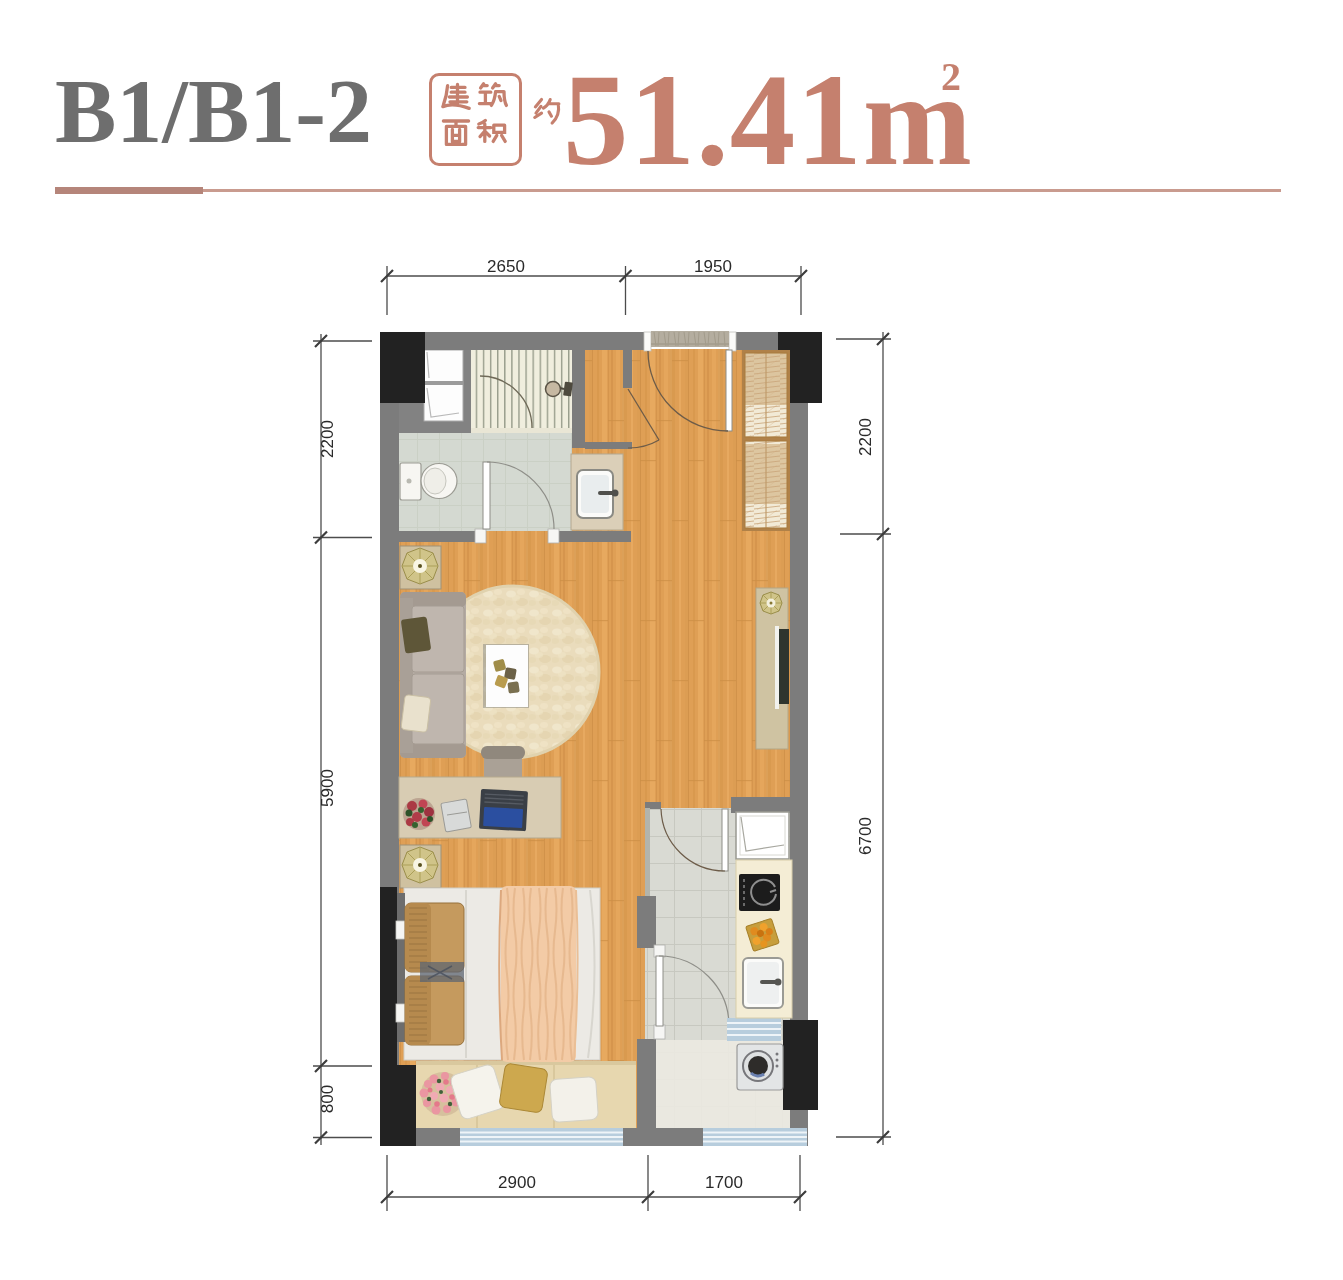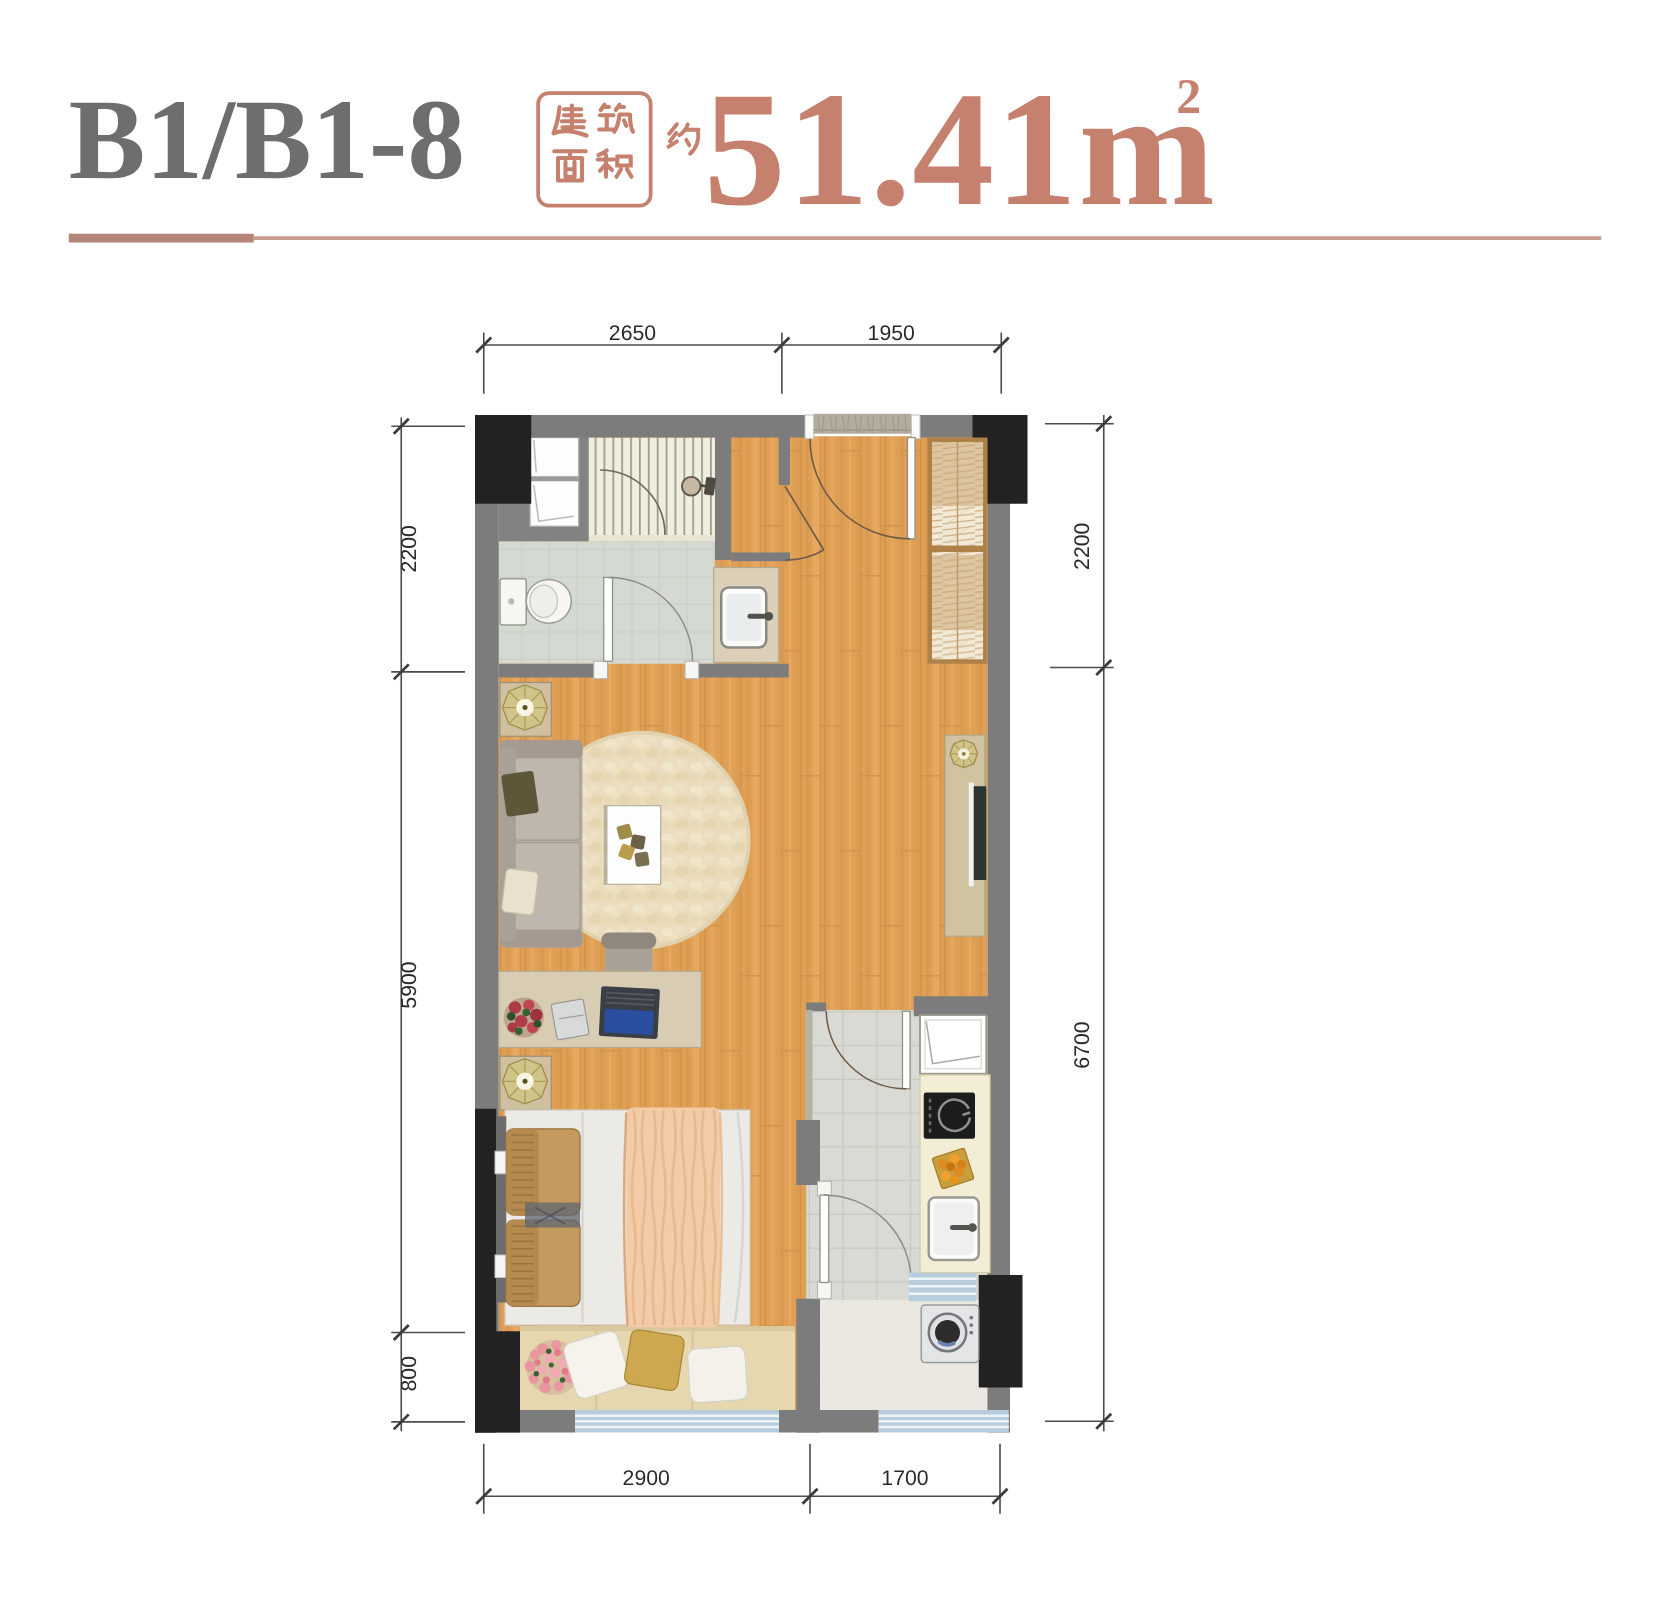--- a/index.html
+++ b/index.html
@@ -4,21 +4,21 @@
 <style>
   html,body{margin:0;padding:0;background:#fff;}
   #canvas{position:relative;width:1343px;height:1280px;background:#fff;overflow:hidden;
           font-family:"Liberation Sans",sans-serif;}
   .serif{font-family:"Liberation Serif",serif;}
 </style>
 </head>
 <body>
 <div id="canvas">
 
-  <div class="serif" style="position:absolute;left:55px;top:58px;font-size:92px;font-weight:bold;color:#6e6e6e;">B1/B1-8</div>
+  <div class="serif" style="position:absolute;left:55px;top:58px;font-size:92px;font-weight:bold;color:#6e6e6e;">B1/B1-2</div>
 
   <div style="position:absolute;left:55px;top:187px;width:148px;height:7px;background:#b5857a;"></div>
 
   <div style="position:absolute;left:203px;top:189px;width:1078px;height:3px;background:#c99b8f;"></div>
 
   <div style="position:absolute;left:429px;top:73px;width:87px;height:87px;border:3px solid #c5806e;border-radius:10px;"></div>
 
   <svg style="position:absolute;left:429px;top:73px;" width="90" height="90" viewBox="0 0 90 90" fill="none" stroke="#c5806e" stroke-width="11" stroke-linecap="round">
     <g transform="translate(12,9) scale(0.3)">
         <path d="M55 8 V78 M34 18 H80 M34 34 H80 M28 50 H88 M30 66 H86 M22 12 C20 35 16 55 8 76 M6 82 Q40 68 94 88"></path>

